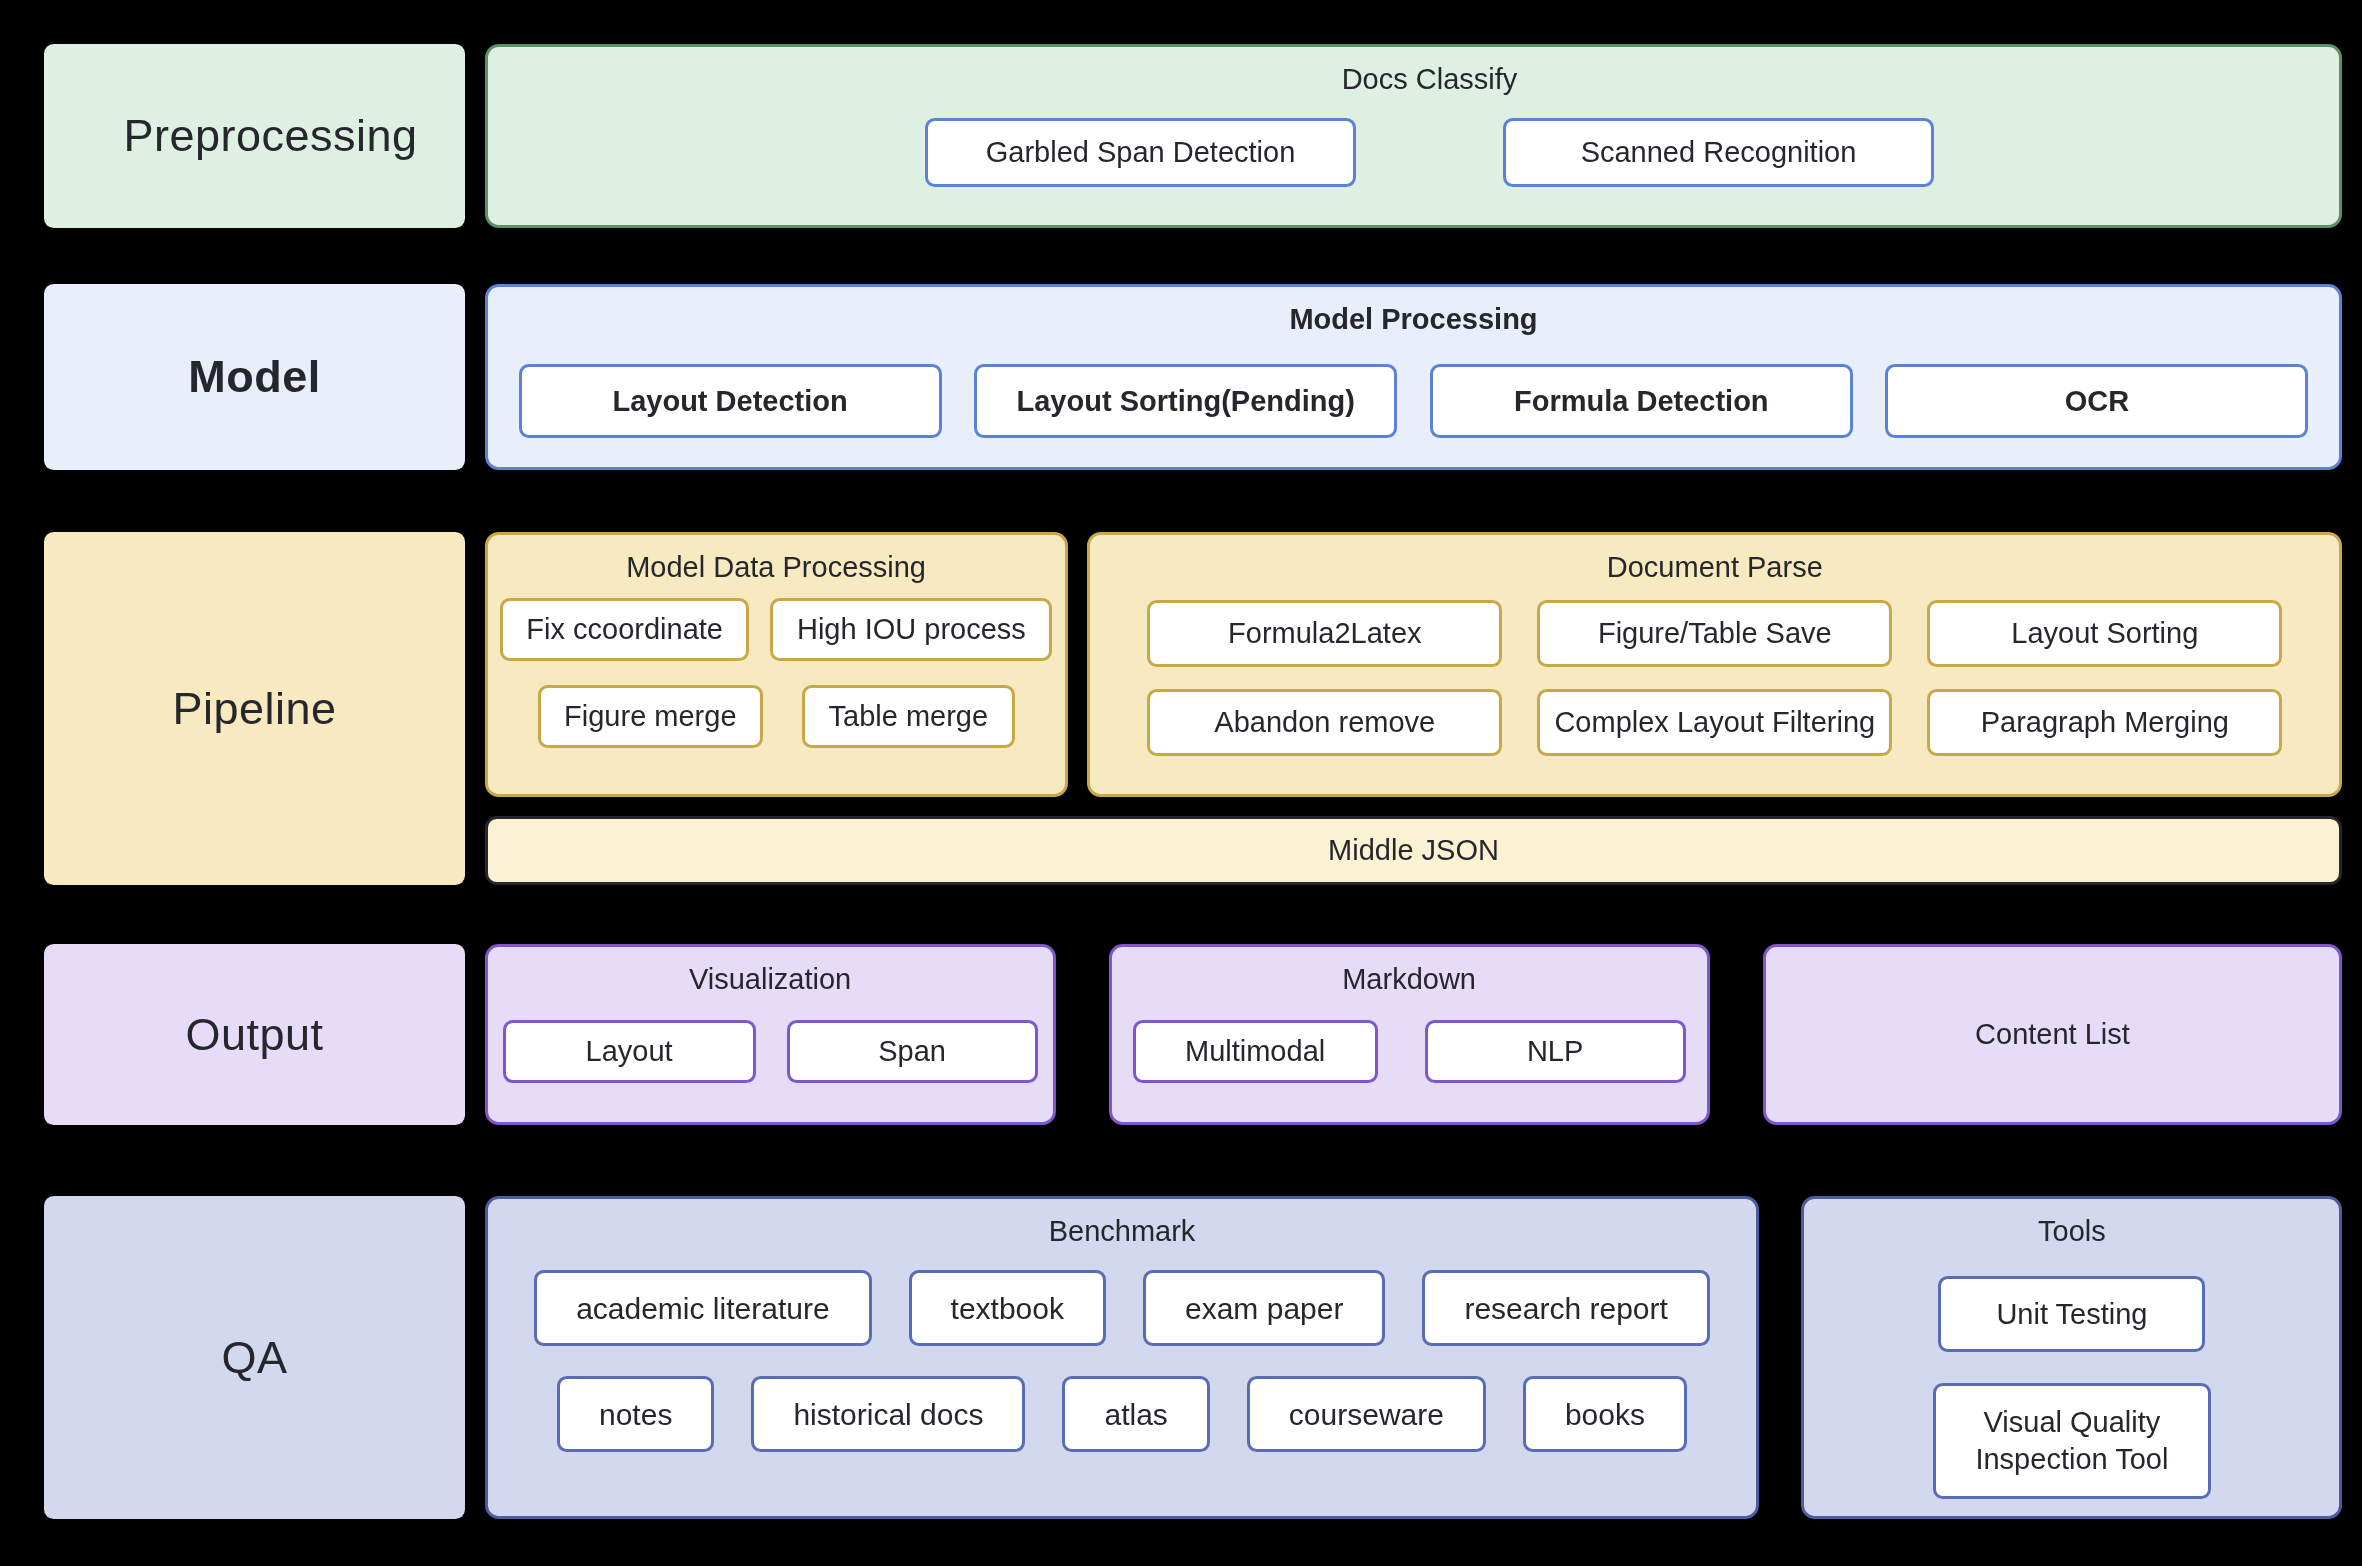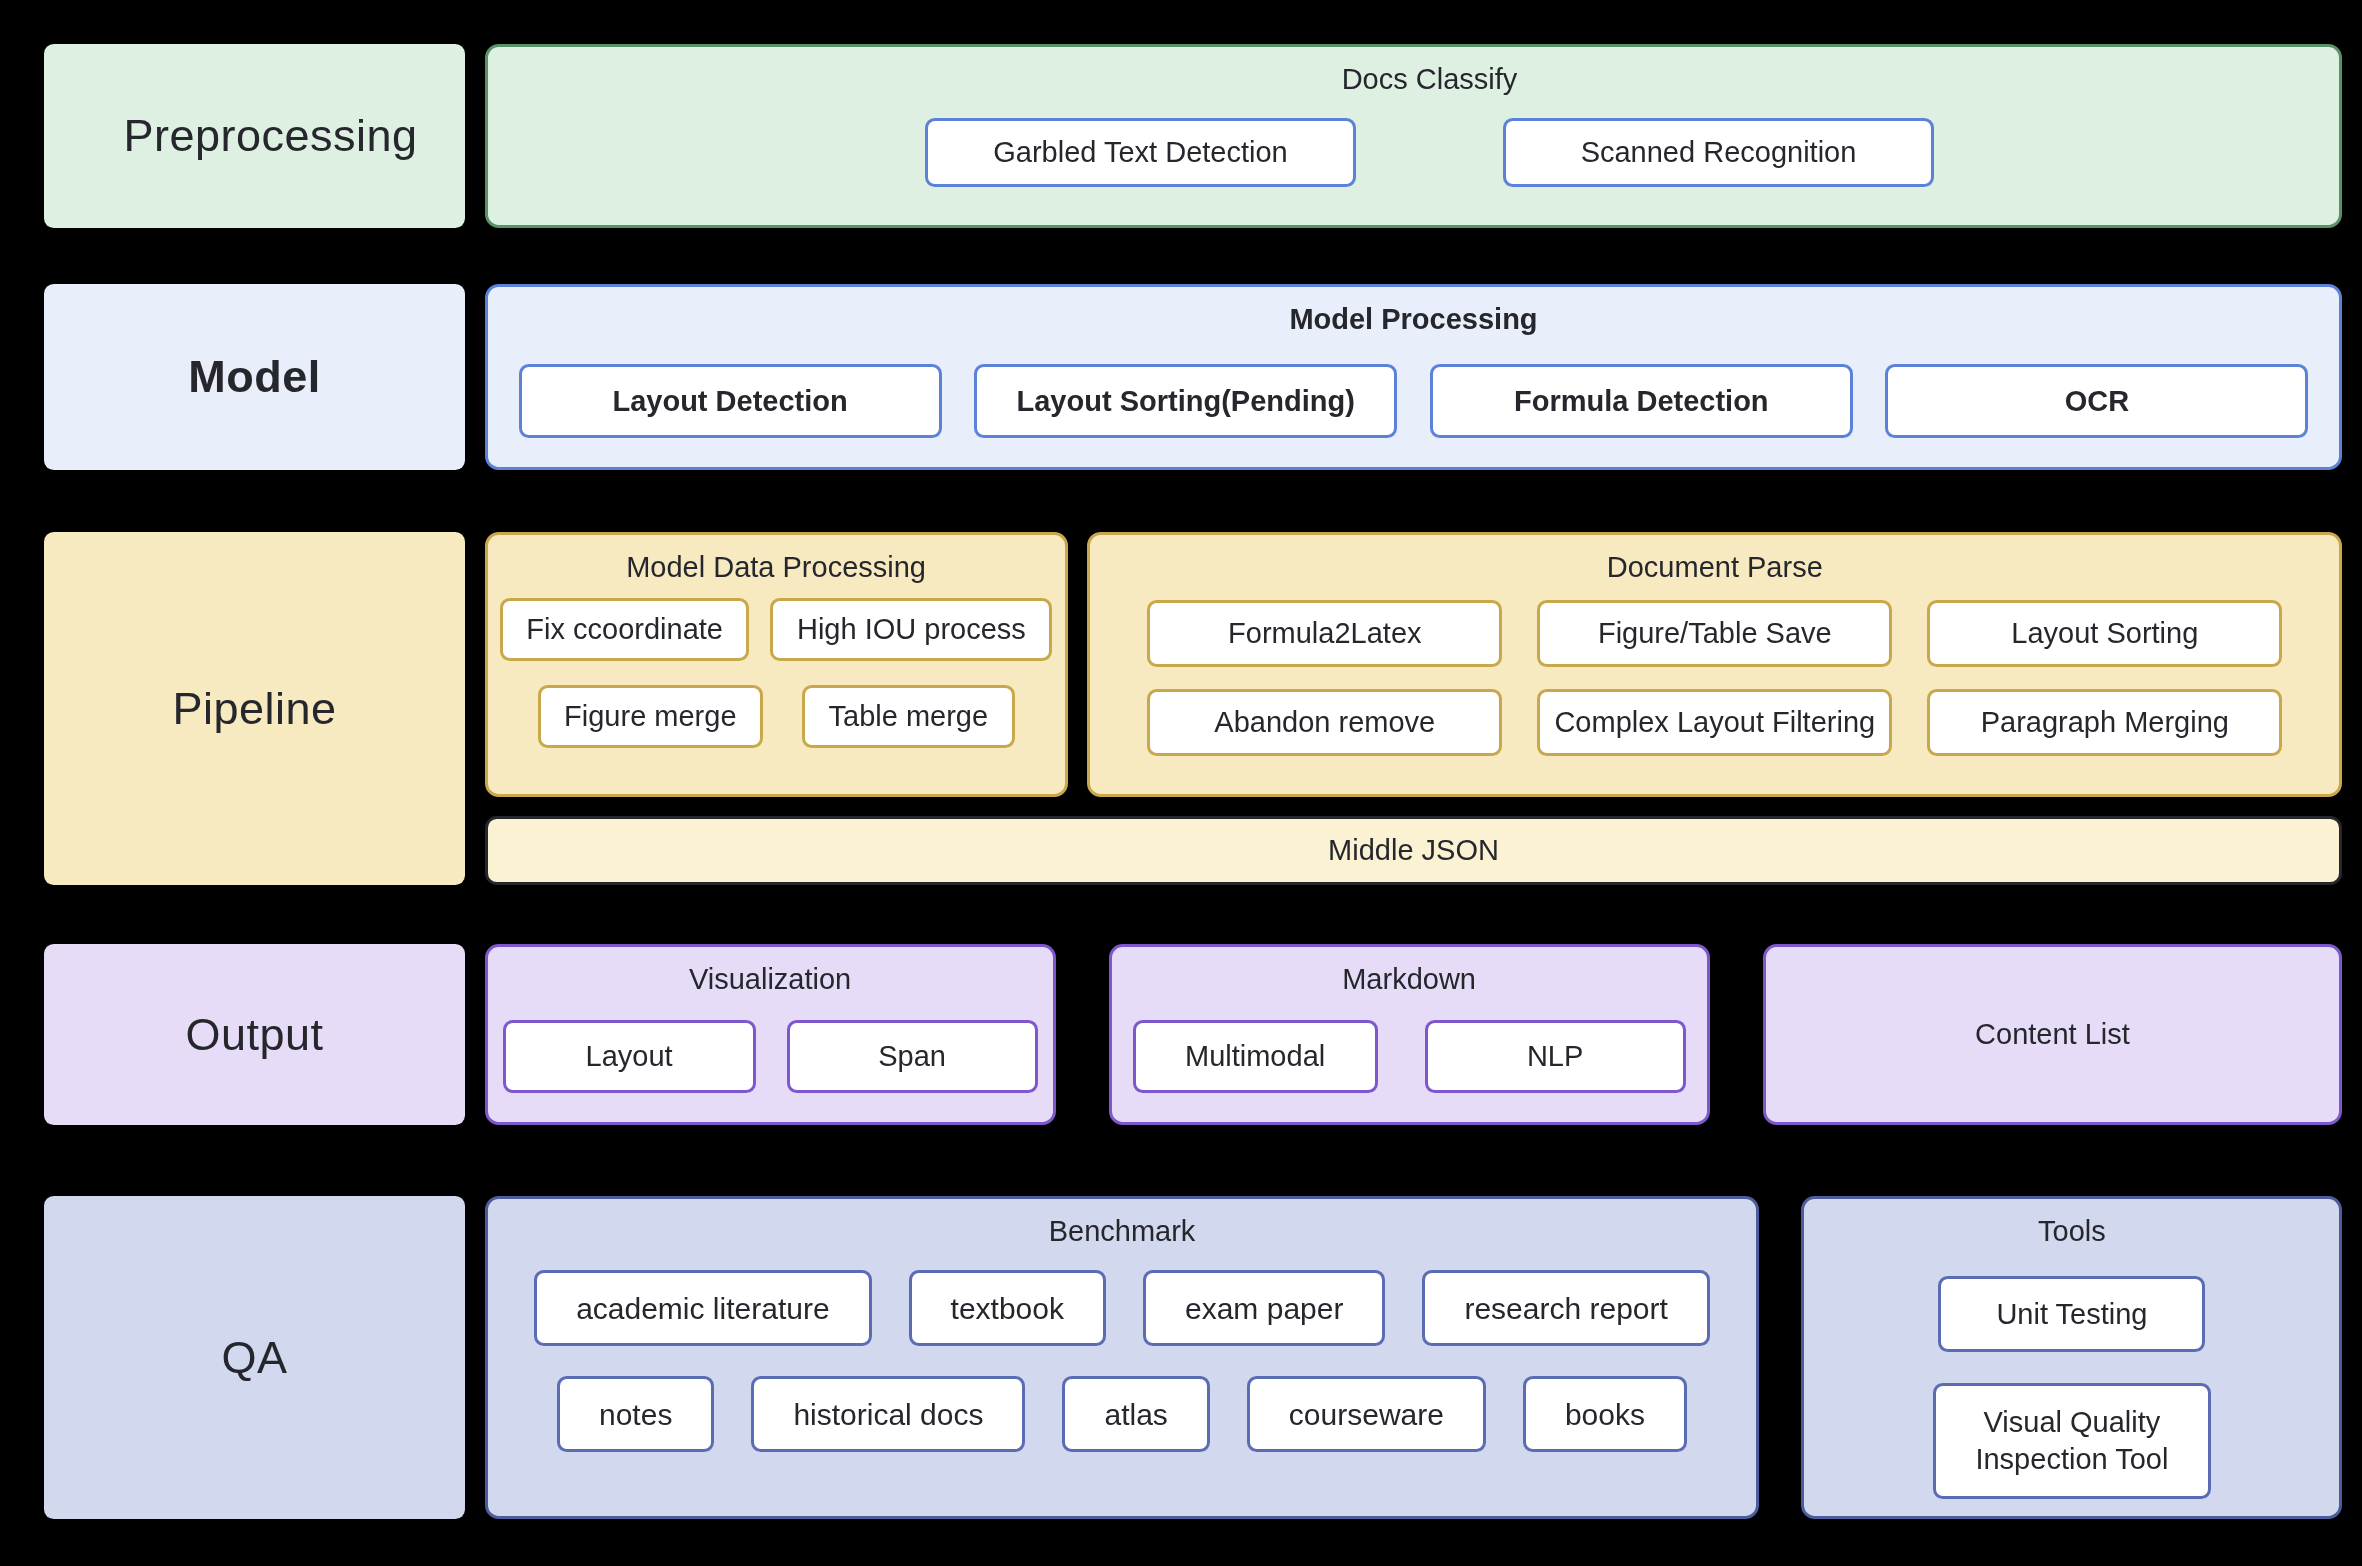--- a/index.html
+++ b/index.html
@@ -82,21 +82,21 @@
     font-size:29px;
   }
 
   
   .c-vis { flex:0 0 571px; width:571px; margin-right:53px; }
   .c-md  { flex:0 0 601px; width:601px; margin-right:53px; }
   .c-cl  { flex:1; justify-content:center; }
   .c-cl .ctitle { margin-top:0; }
   .c-vis .boxrow { gap:31px; margin-top:23.5px; }
   .c-md  .boxrow { gap:47px; margin-top:23.5px; }
-  .r4 .wbox { height:73px; }
+  .r4 .wbox { height:63px; }
   .b-layout { width:253px; } .b-span { width:251px; }
   .b-multimodal { width:245px; } .b-nlp { width:261px; }
 
   
   .c-bench { flex:1; margin-right:42px; }
   .c-tools { flex:0 0 541px; width:541px; }
   .c-bench .boxrow { gap:37px; margin-top:21.6px; }
   .c-bench .boxrow.second { margin-top:30px; }
   .c-bench .wbox { height:76px; padding:0 39px; font-size:30px; white-space:nowrap; }
   .c-tools .wbox { height:76px; width:267px; margin-top:27.4px; }
@@ -106,21 +106,21 @@
 <body>
 
 <div class="canvas">
 
   <div class="row r1">
     <div class="row-label green-fill">Preprocessing</div>
     <div class="row-right">
       <div class="container green-fill green-bd">
         <div class="ctitle">Docs Classify</div>
         <div class="boxrow">
-          <div class="wbox bx-blue">Garbled Text Detection</div>
+          <div class="wbox bx-blue">Garbled Span Detection</div>
           <div class="wbox bx-blue">Scanned Recognition</div>
         </div>
       </div>
     </div>
   </div>
 
   <div class="row r2">
     <div class="row-label blue-fill">Model</div>
     <div class="row-right">
       <div class="container blue-fill blue-bd">

